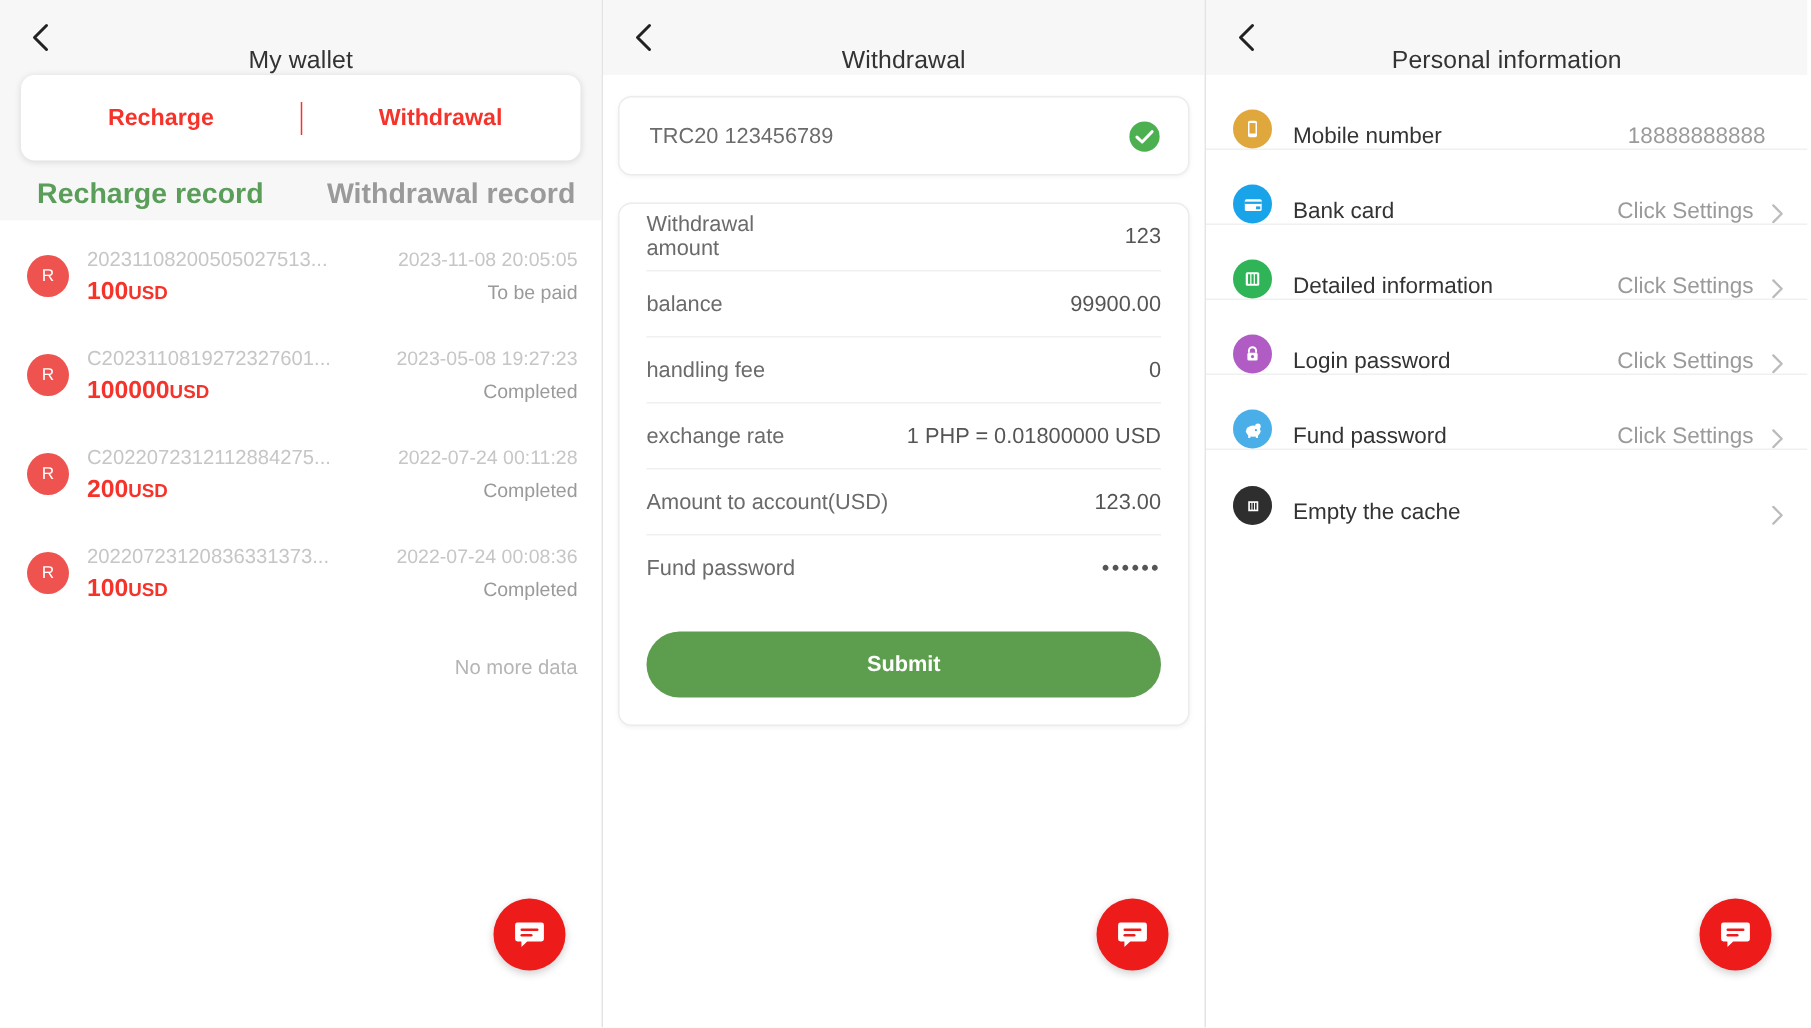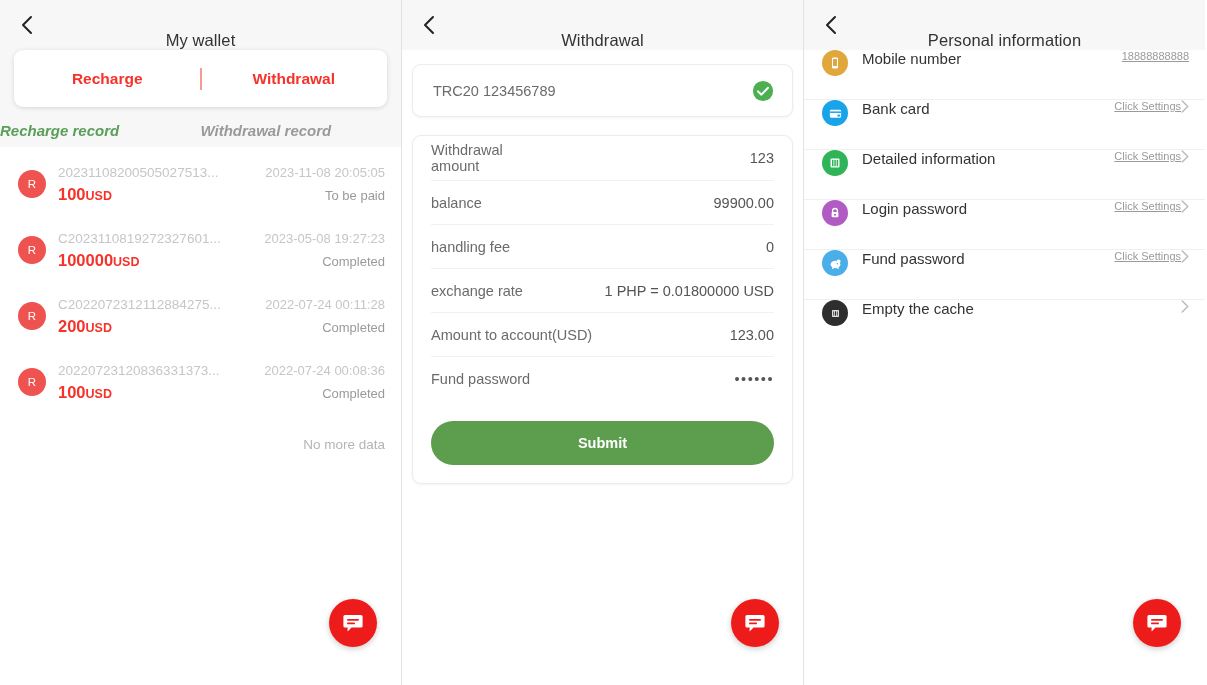--- a/index.html
+++ b/index.html
@@ -73,23 +73,23 @@
   }
 
   .tabs {
     display: flex;
     background: #f7f7f7;
     height: 40px;
     align-items: center;
     padding-top: 6px;
   }
   .tab {
-    flex: 1; text-align: left;
-    font-size: 15px; font-weight: bold;
-    color: #9a9a9a; cursor: pointer; font-style: italic;
+    flex: 1; text-align: center;
+    font-size: 19px; font-weight: bold;
+    color: #9a9a9a; cursor: pointer;
   }
   .tab.active { color: #5a9e5a; }
 
   .records { background: #ffffff; padding-top: 4px; }
   .record {
     display: flex; align-items: center;
     padding: 9px 16px 9px 18px;
     height: 66px;
   }
   .avatar {
@@ -162,33 +162,33 @@
     color: #ffffff;
     font-size: 14.5px; font-weight: bold;
     border: none; border-radius: 22px;
     font-family: "Liberation Sans", sans-serif;
     cursor: pointer;
   }
 
   
   .pi-list { background: #ffffff; }
   .pi-row {
-    display: flex; align-items: flex-start;
+    display: flex; align-items: flex-end;
     height: 50px;
     padding: 0 16px 0 18px;
     border-bottom: 1px solid #f0f0f0;
     cursor: pointer;
   }
   .pi-icon {
     width: 26px; height: 26px; border-radius: 50%;
     flex: 0 0 26px; margin-right: 14px;
     display: flex; align-items: center; justify-content: center;
   }
   .pi-label { flex: 1; font-size: 15px; color: #333333; }
-  .pi-value { font-size: 11px; color: #9a9a9a; margin-right: 0; text-decoration: underline; }
+  .pi-value { font-size: 15px; color: #9a9a9a; margin-right: 12px; }
   .chev { width: 8px; height: 13px; flex: 0 0 8px; }
 
   
   .fab {
     position: absolute;
     right: 24px; bottom: 38px;
     width: 48px; height: 48px;
     border-radius: 50%;
     background: #ee1b1b;
     display: flex; align-items: center; justify-content: center;

